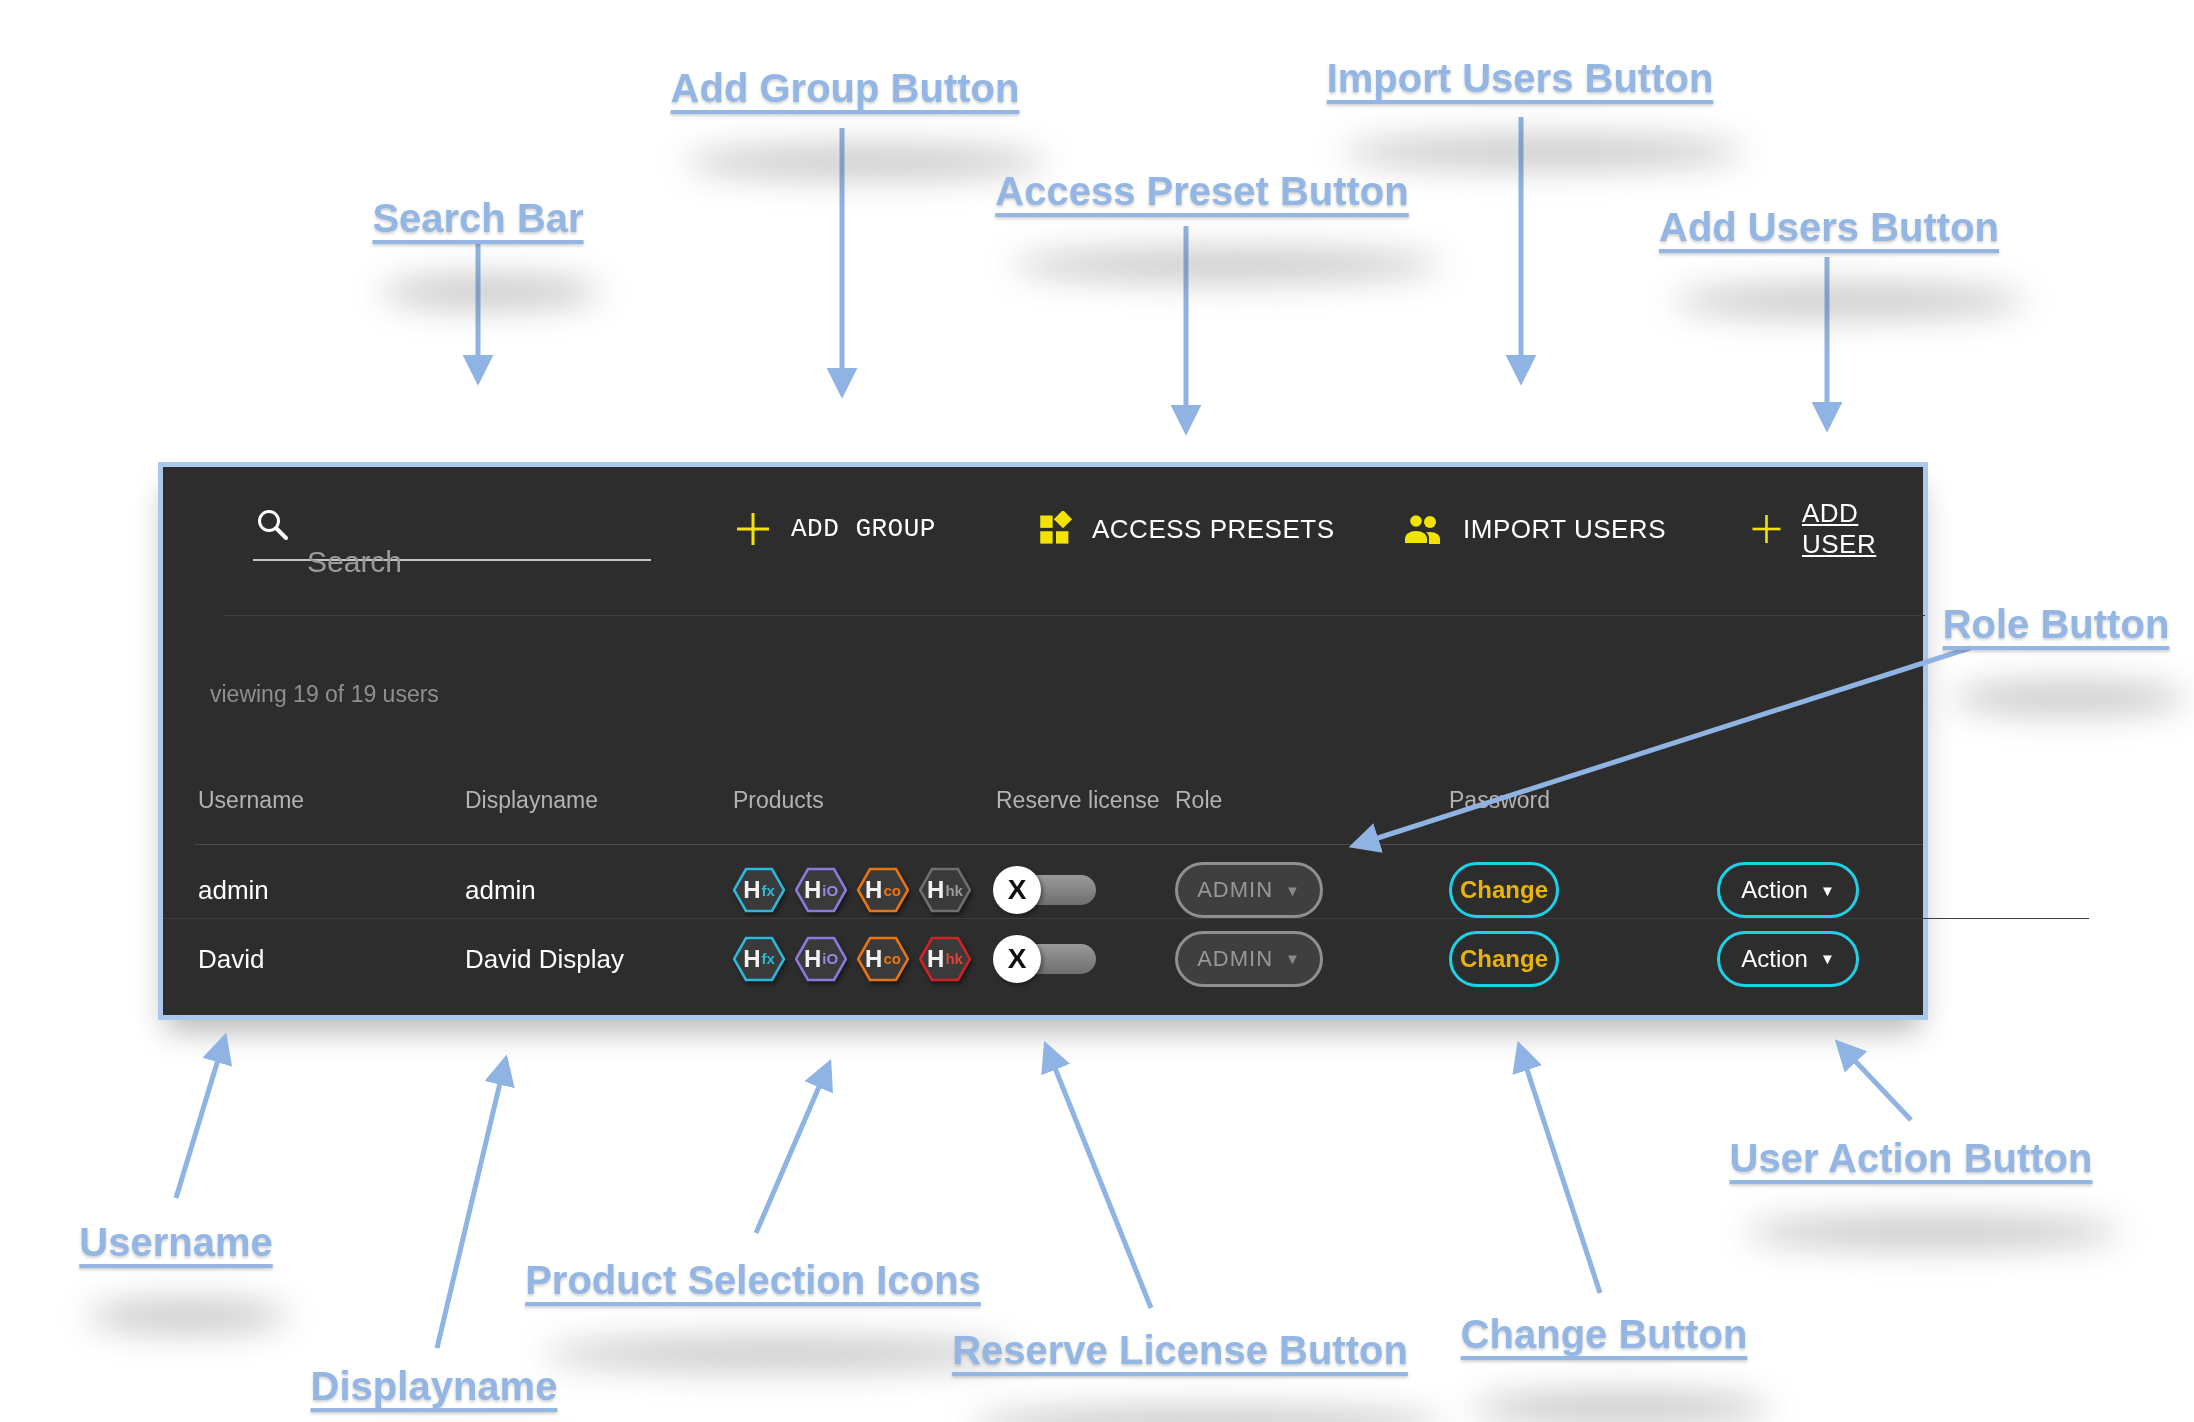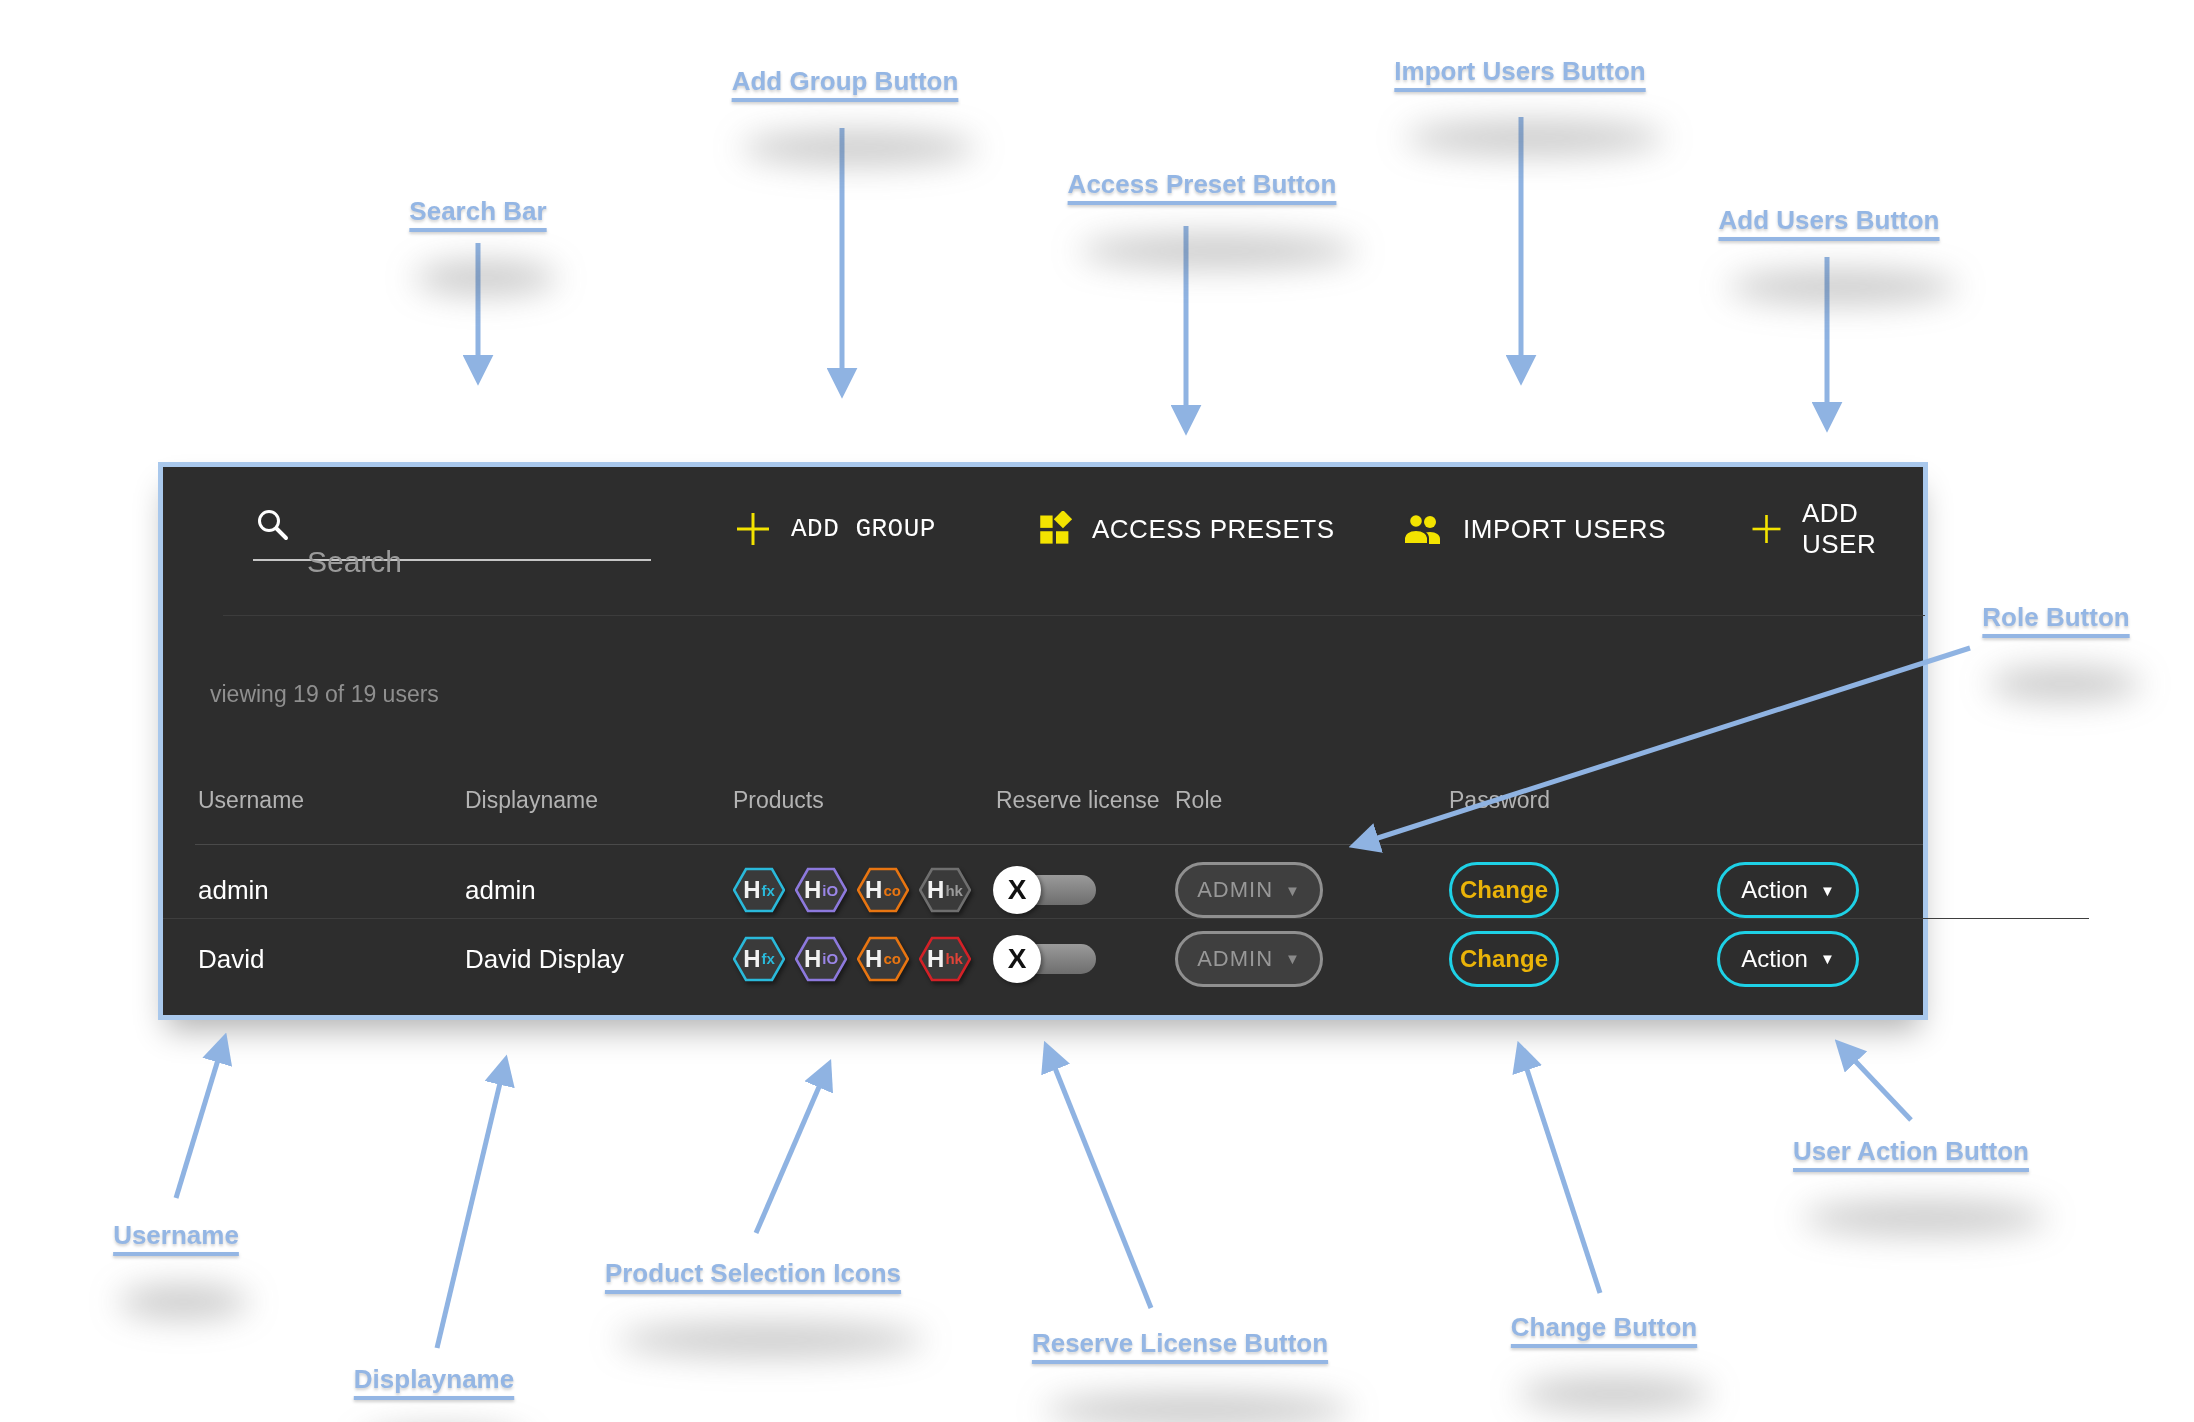--- a/index.html
+++ b/index.html
@@ -5,21 +5,21 @@
   html,body{margin:0;padding:0;background:#ffffff;}
   body{
     position:relative;width:2194px;height:1422px;overflow:hidden;
     font-family:"Liberation Sans","DejaVu Sans",sans-serif;
     -webkit-font-smoothing:antialiased;
   }
 
   
   .callout{
     position:absolute;transform:translateX(-50%);
-    color:#94b6e4;font-weight:bold;font-size:26px;white-space:nowrap;
+    color:#94b6e4;font-weight:bold;font-size:40px;white-space:nowrap;
     text-decoration:underline;text-decoration-thickness:3.5px;text-underline-offset:8px;
     text-shadow:0 2px 3px rgba(40,40,40,.22);
     z-index:10;
   }
   .callout::after{ 
     content:"";position:absolute;left:4%;right:-8%;top:calc(100% + 34px);height:34px;
     background:rgba(90,90,90,.32);border-radius:50%;filter:blur(16px);z-index:-1;
   }
   #arrow-layer{position:absolute;left:0;top:0;z-index:9;pointer-events:none;}
   #arrow-layer line{stroke:#8fb3e2;stroke-width:5;}
@@ -42,21 +42,21 @@
     font-size:30px;font-family:inherit;margin-top:36px;
   }
   .search-wrap input::placeholder{color:#9a9a9a;opacity:1;}
   .tb-btn{
     position:absolute;top:34px;height:56px;display:flex;align-items:center;gap:18px;
     color:#ffffff;font-size:26px;letter-spacing:.5px;cursor:pointer;user-select:none;
   }
   #btn-add-group{left:570px;font-family:Liberation Mono, monospace;}
   #btn-access-presets{left:875px;}
   #btn-import-users{left:1240px;}
-  #btn-add-user{left:1586px;}
+  #btn-add-user{left:1586px;text-decoration:underline;}
   .tb-divider{position:absolute;left:60px;top:148px;width:1702px;height:1px;background:#3c3c3c;}
 
   .viewing{position:absolute;left:47px;top:214px;font-size:23px;color:#8f8f8f;}
 
   
   .hdr{position:absolute;top:320px;font-size:23px;color:#b3b3b3;}
   .col-username{left:35px;} .col-displayname{left:302px;} .col-products{left:570px;}
   .col-reserve{left:833px;} .col-role{left:1012px;} .col-password{left:1286px;} .col-action{left:1554px;}
   .hdr-divider{position:absolute;left:32px;top:377px;width:1728px;height:1px;background:#4a4a4a;}
 

